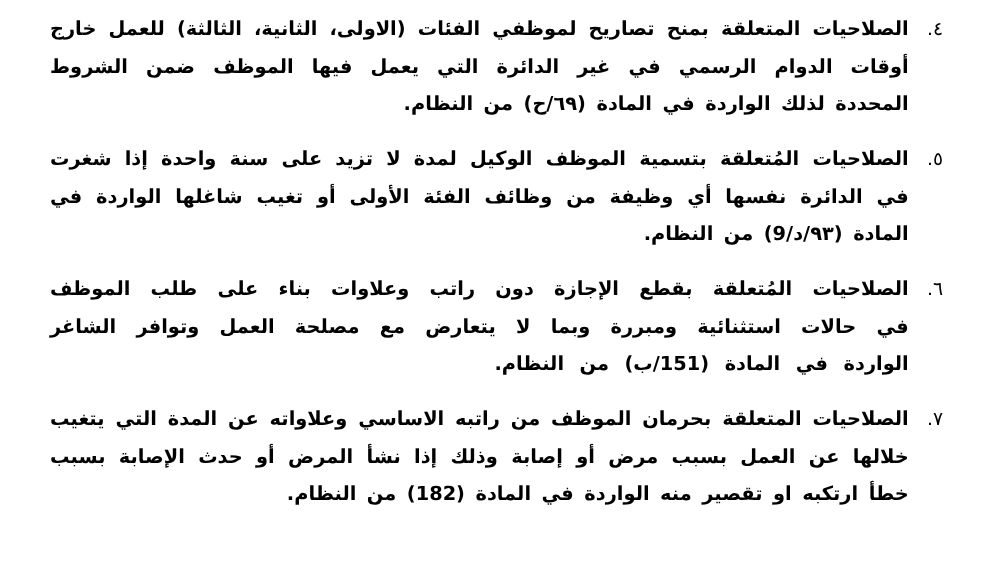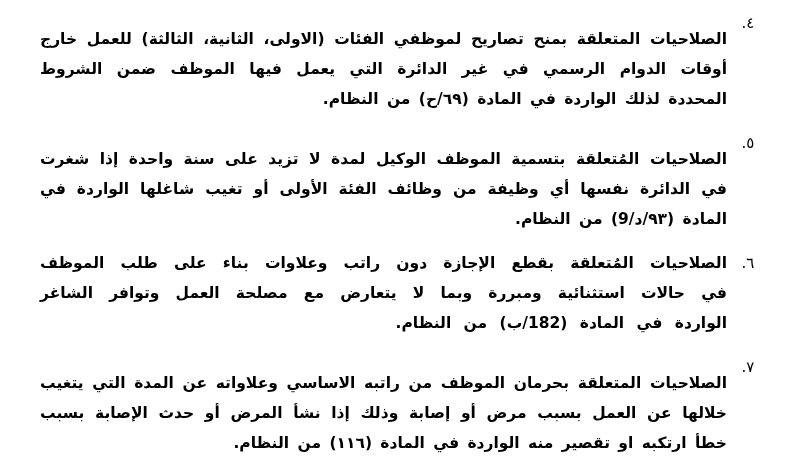--- a/index.html
+++ b/index.html
@@ -47,21 +47,20 @@
     font-size: 15.5px;
     line-height: 30px;
     text-align: justify;
     text-align-last: right;
     font-weight: bold;
     letter-spacing: 0px;
     padding-left: 18px;
   }
   .clause-body.spaced {
     word-spacing: 3px;
-    margin-top: 16px;
   }
   .clause-body.wide {
     word-spacing: 7px;
   }
 </style>
 </head>
 <body>
 
 <div class="page">
   <ol class="doc-list">
@@ -71,22 +70,22 @@
       <span class="clause-body spaced">الصلاحيات المتعلقة  بمنح تصاريح لموظفي الفئات (الاولى، الثانية، الثالثة) للعمل خارج أوقات الدوام الرسمي في غير الدائرة التي يعمل فيها الموظف ضمن الشروط المحددة لذلك الواردة في المادة (٦٩/ح) من النظام.</span>
     </li>
 
     <li class="clause">
       <span class="clause-marker">٥.</span>
       <span class="clause-body spaced">الصلاحيات المُتعلقة بتسمية الموظف الوكيل  لمدة لا تزيد على سنة واحدة إذا شغرت في الدائرة نفسها أي وظيفة من وظائف الفئة الأولى أو تغيب شاغلها  الواردة في المادة (٩٣/د/9) من النظام.</span>
     </li>
 
     <li class="clause">
       <span class="clause-marker">٦.</span>
-      <span class="clause-body wide">الصلاحيات المُتعلقة بقطع الإجازة دون راتب وعلاوات بناء على طلب الموظف في حالات استثنائية ومبررة وبما لا يتعارض مع مصلحة العمل وتوافر الشاغر الواردة في المادة (182/ب) من النظام.</span>
+      <span class="clause-body wide">الصلاحيات المُتعلقة بقطع الإجازة دون راتب وعلاوات بناء على طلب الموظف في حالات استثنائية ومبررة وبما لا يتعارض مع مصلحة العمل وتوافر الشاغر الواردة في المادة (151/ب) من النظام.</span>
     </li>
 
     <li class="clause">
       <span class="clause-marker">٧.</span>
-      <span class="clause-body spaced">الصلاحيات المتعلقة  بحرمان  الموظف من راتبه الاساسي وعلاواته عن المدة التي يتغيب خلالها عن العمل بسبب مرض أو إصابة وذلك إذا نشأ المرض أو حدث الإصابة بسبب خطأ ارتكبه  او تقصير منه الواردة في المادة (١١٦) من النظام.</span>
+      <span class="clause-body spaced">الصلاحيات المتعلقة  بحرمان  الموظف من راتبه الاساسي وعلاواته عن المدة التي يتغيب خلالها عن العمل بسبب مرض أو إصابة وذلك إذا نشأ المرض أو حدث الإصابة بسبب خطأ ارتكبه  او تقصير منه الواردة في المادة (182) من النظام.</span>
     </li>
 
   </ol>
 </div>
 
 </body></html>

